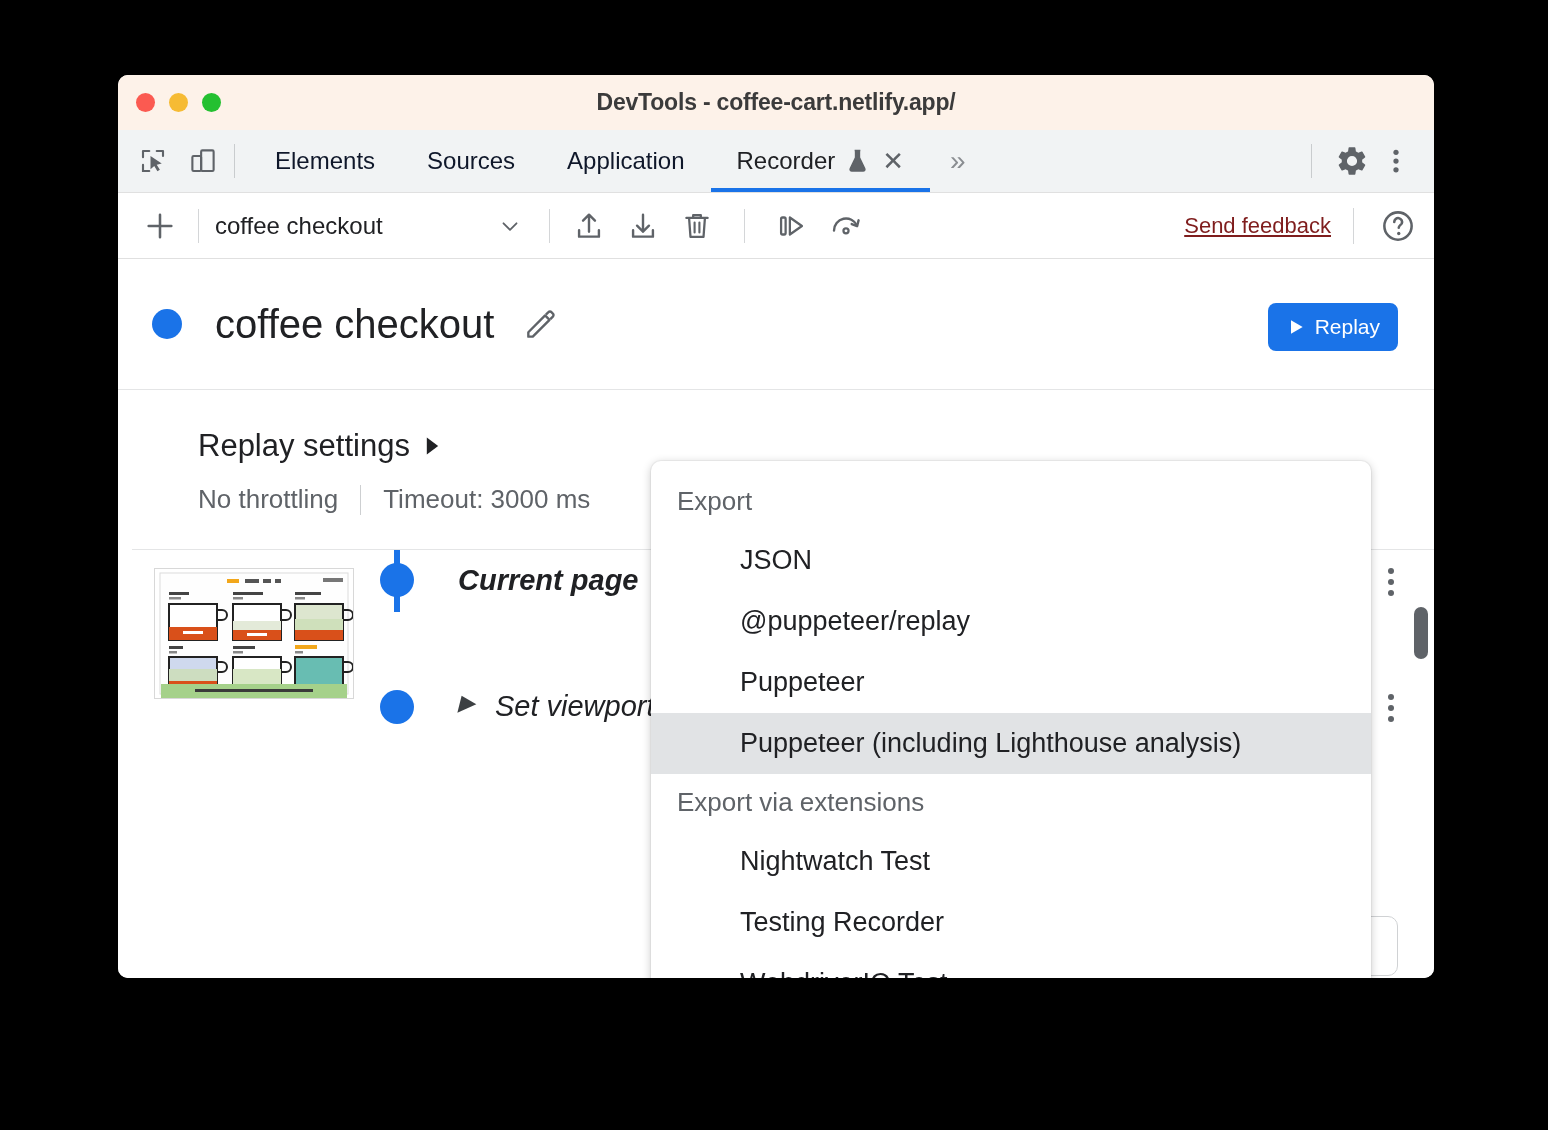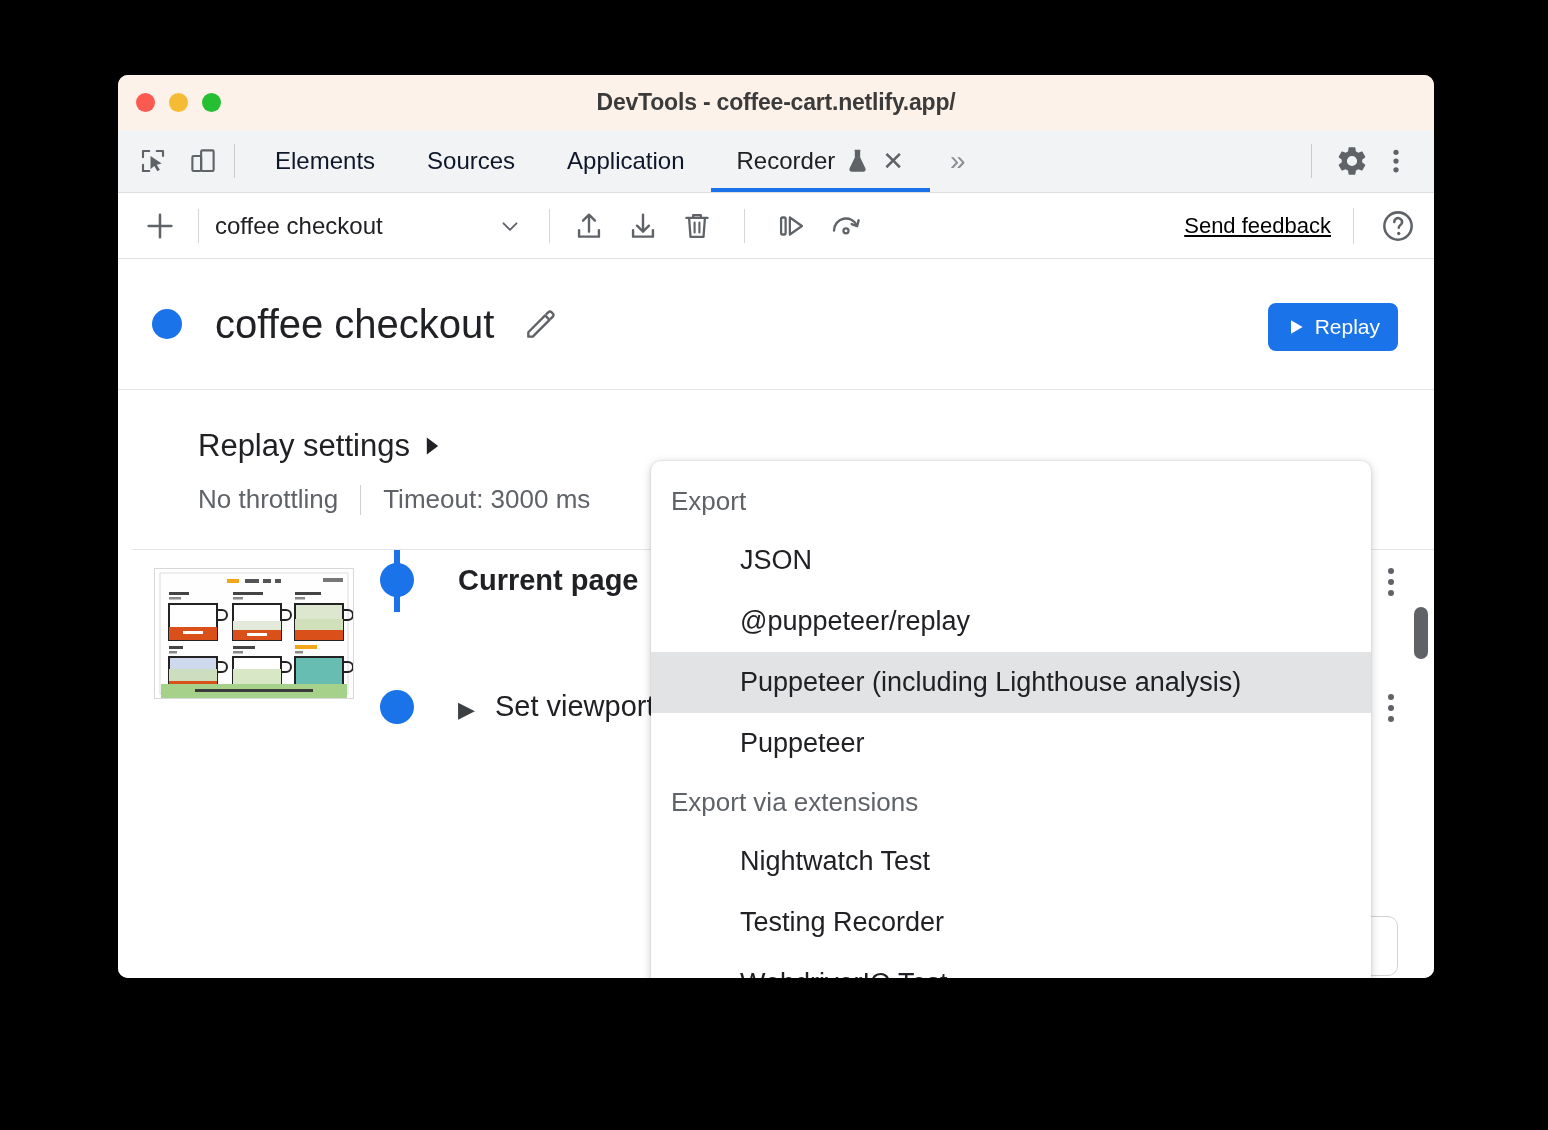--- a/index.html
+++ b/index.html
@@ -97,21 +97,21 @@
   .rec-select {
     display: flex; align-items: center; cursor: pointer;
     min-width: 318px;
   }
   .rec-select .name { font-size: 24px; color: #202124; }
   .rec-select .chev { margin-left: auto; margin-right: 10px; }
   .tool-icons { display: flex; align-items: center; gap: 8px; }
   .t-icon { width: 46px; height: 46px; display: flex; align-items: center; justify-content: center; cursor: pointer; }
   .feedback-wrap { margin-left: auto; display: flex; align-items: center; }
   .feedback {
-    font-size: 22px; color: #000000;
+    font-size: 22px; color: #7f1d1d;
     text-decoration: underline; cursor: pointer;
   }
   .fb-sep { width: 1px; height: 36px; background: #d4d6d8; margin: 0 22px; }
   .help-btn { width: 44px; height: 44px; display: flex; align-items: center; justify-content: center; cursor: pointer; }
 
   
   .rec-body { position: relative; height: 719px; background: #fff; overflow: hidden; }
 
   .rec-header {
     height: 131px;
@@ -165,23 +165,24 @@
   .timeline { position: absolute; left: 276px; top: 0; width: 6px; bottom: -40px; background: #1a73e8; }
   .node {
     position: absolute; left: 262px;
     width: 34px; height: 34px; border-radius: 50%;
     background: #1a73e8;
   }
   .node.n1 { top: 13px; }
   .node.n2 { top: 140px; }
   .step-row {
     position: absolute; left: 340px;
-    display: flex; align-items: flex-end;
+    display: flex; align-items: flex-start;
     font-size: 29px;
     color: #202124;
+    font-style: italic;
   }
   .step-row.r1 { top: 14px; font-weight: bold; }
   .step-row.r2 { top: 140px; }
   .step-row .tri { margin-right: 20px; font-size: 22px; color: #3c4043; }
   .step-kebab {
     position: absolute; right: 40px;
     display: flex; flex-direction: column; gap: 5px;
     cursor: pointer;
   }
   .step-kebab.k1 { top: 18px; }
@@ -213,21 +214,21 @@
     background: #ffffff;
     border-radius: 10px;
     box-shadow: 0 2px 10px rgba(0,0,0,0.22), 0 0 0 1px rgba(0,0,0,0.04);
     padding: 12px 0 14px 0;
     overflow: hidden;
     z-index: 40;
   }
   .menu-group-label {
     font-size: 26px;
     color: #5f6368;
-    padding: 13px 0 13px 20px;
+    padding: 13px 0 13px 26px;
   }
   .menu-item {
     font-size: 27px;
     color: #202124;
     padding: 15px 0 15px 89px;
     cursor: pointer;
     white-space: nowrap;
   }
   .menu-item.selected { background: #e1e3e5; }
 
@@ -495,22 +496,22 @@
         <div class="pill-box"></div>
       </div>
 
       <div class="vscroll"></div>
 
       <div class="menu">
 
         <div class="menu-group-label">Export</div>
         <div class="menu-item">JSON</div>
         <div class="menu-item">@puppeteer/replay</div>
+        <div class="menu-item">Puppeteer</div>
         <div class="menu-item selected">Puppeteer (including Lighthouse analysis)</div>
-        <div class="menu-item">Puppeteer</div>
 
         <div class="menu-group-label">Export via extensions</div>
         <div class="menu-item">Nightwatch Test</div>
         <div class="menu-item">Testing Recorder</div>
         <div class="menu-item">WebdriverIO Test</div>
 
       </div>
 
     </div>
   </div>

